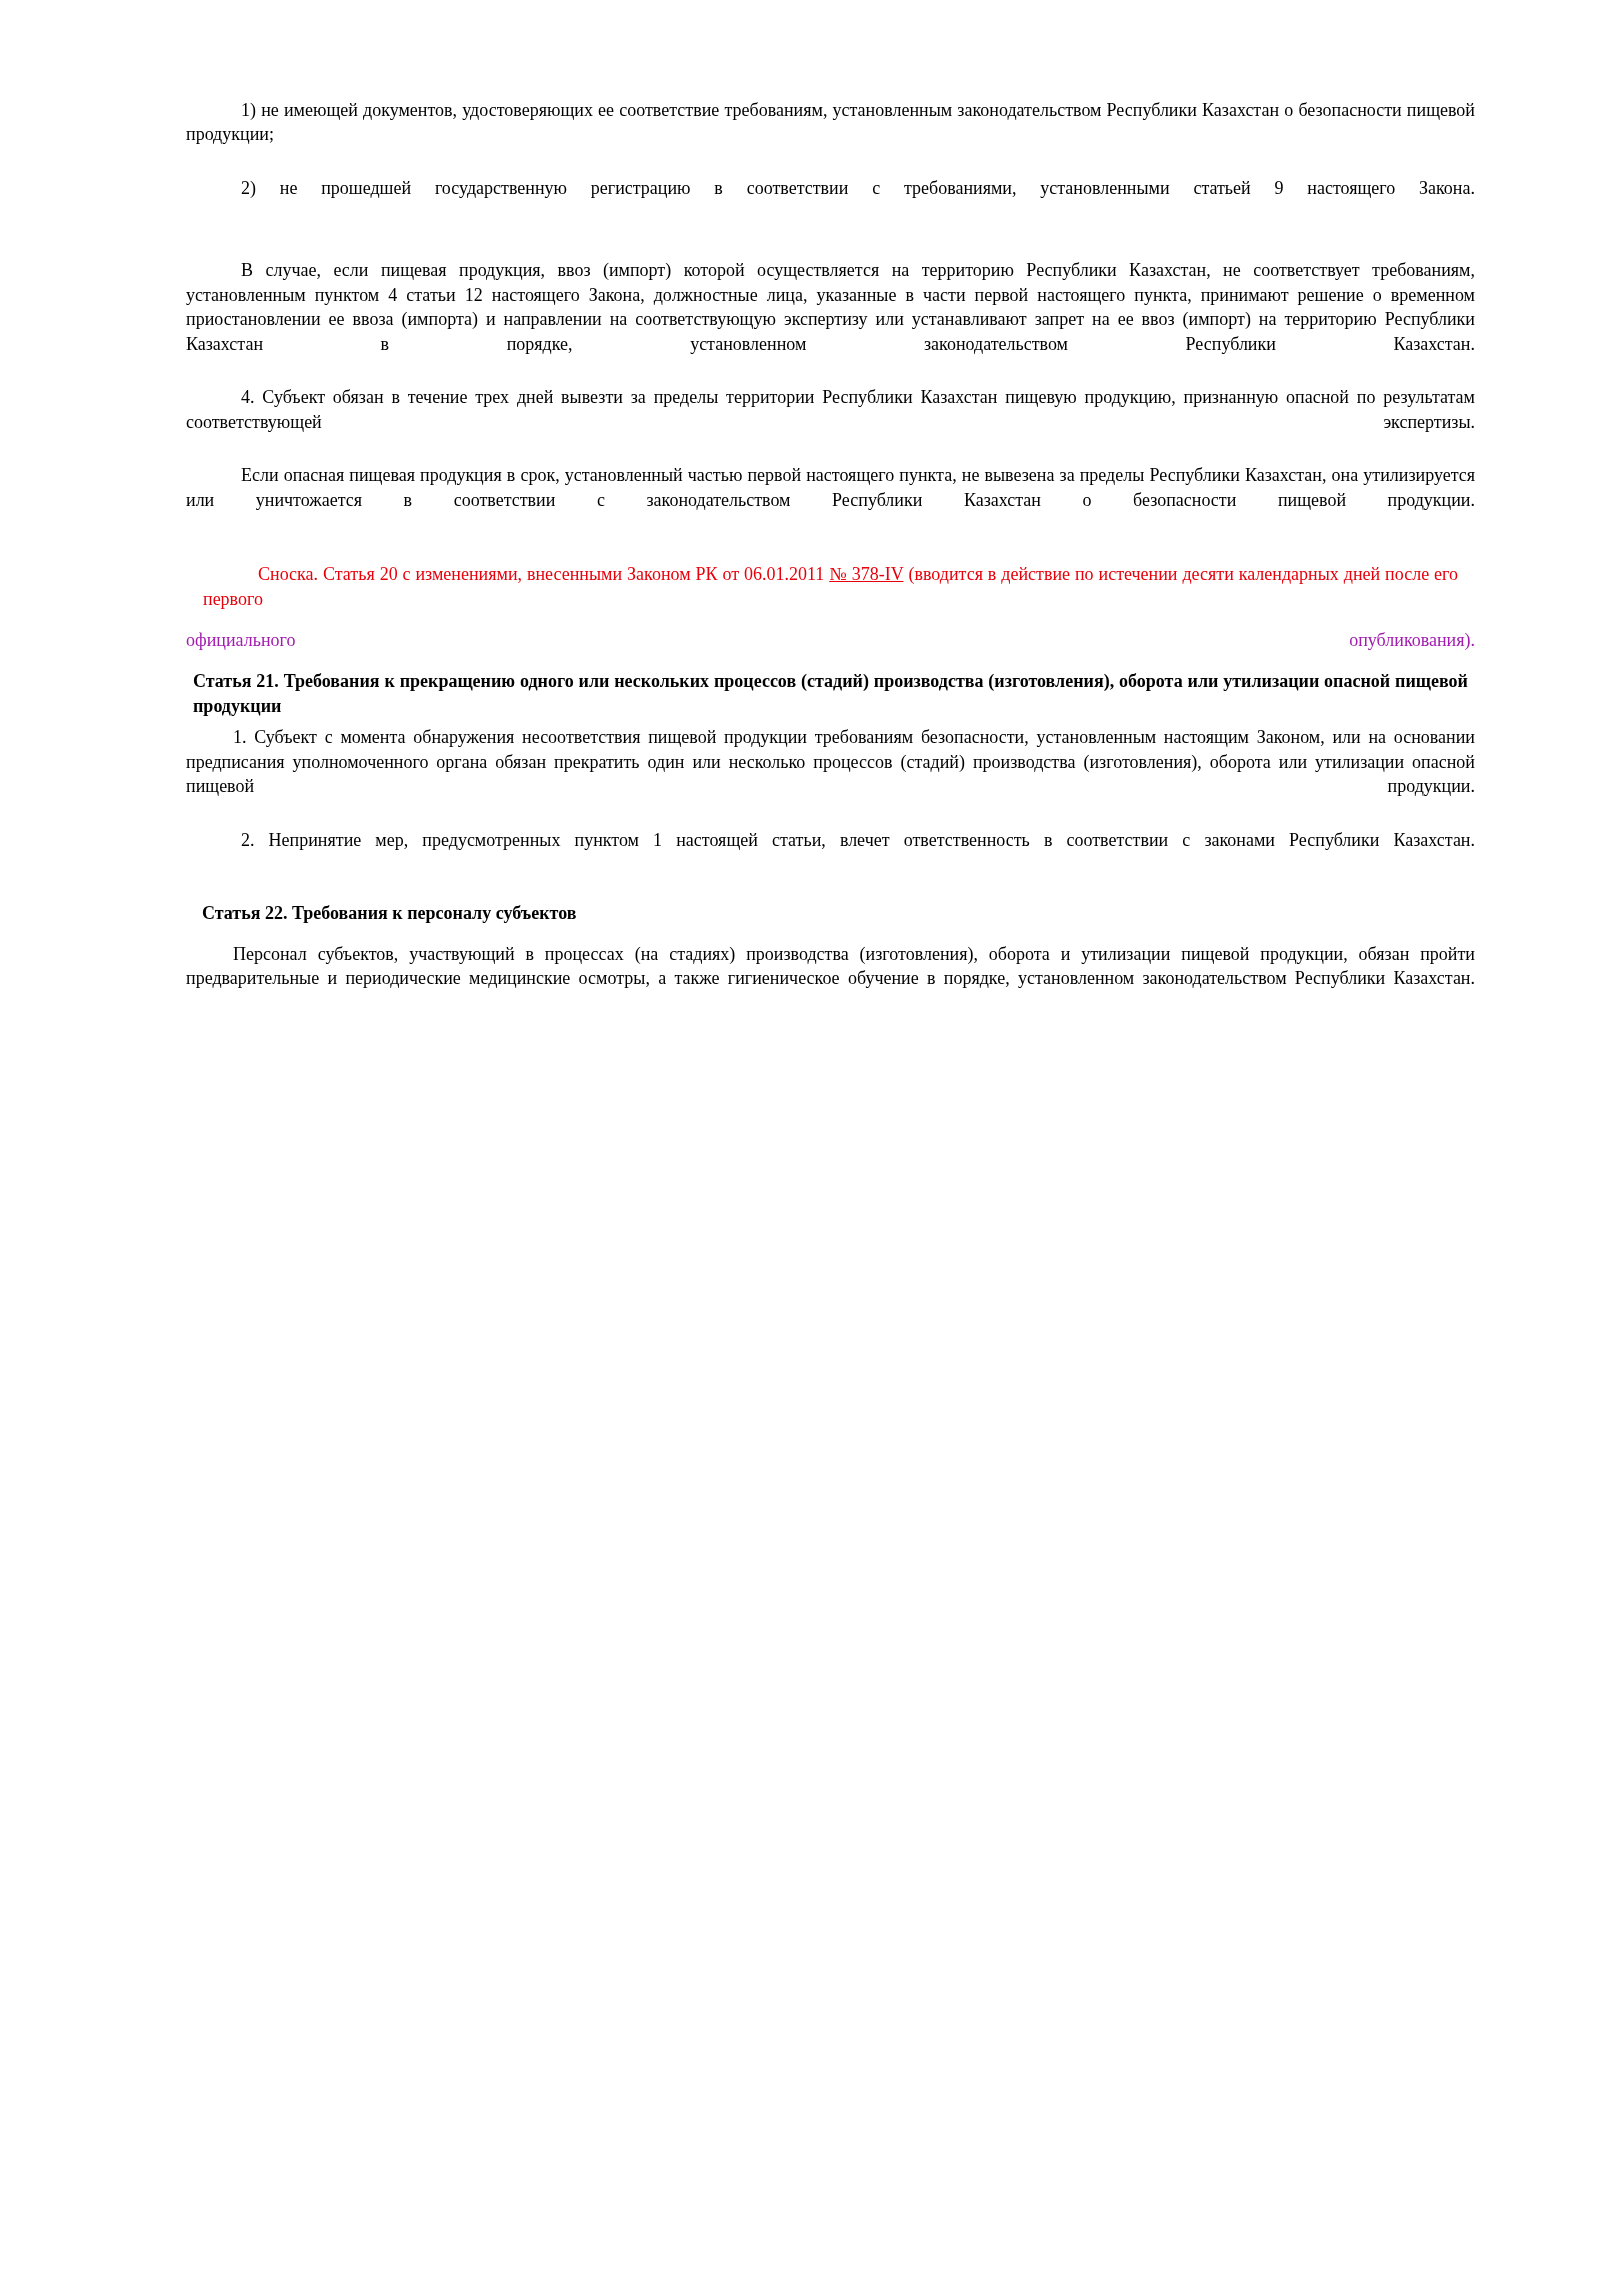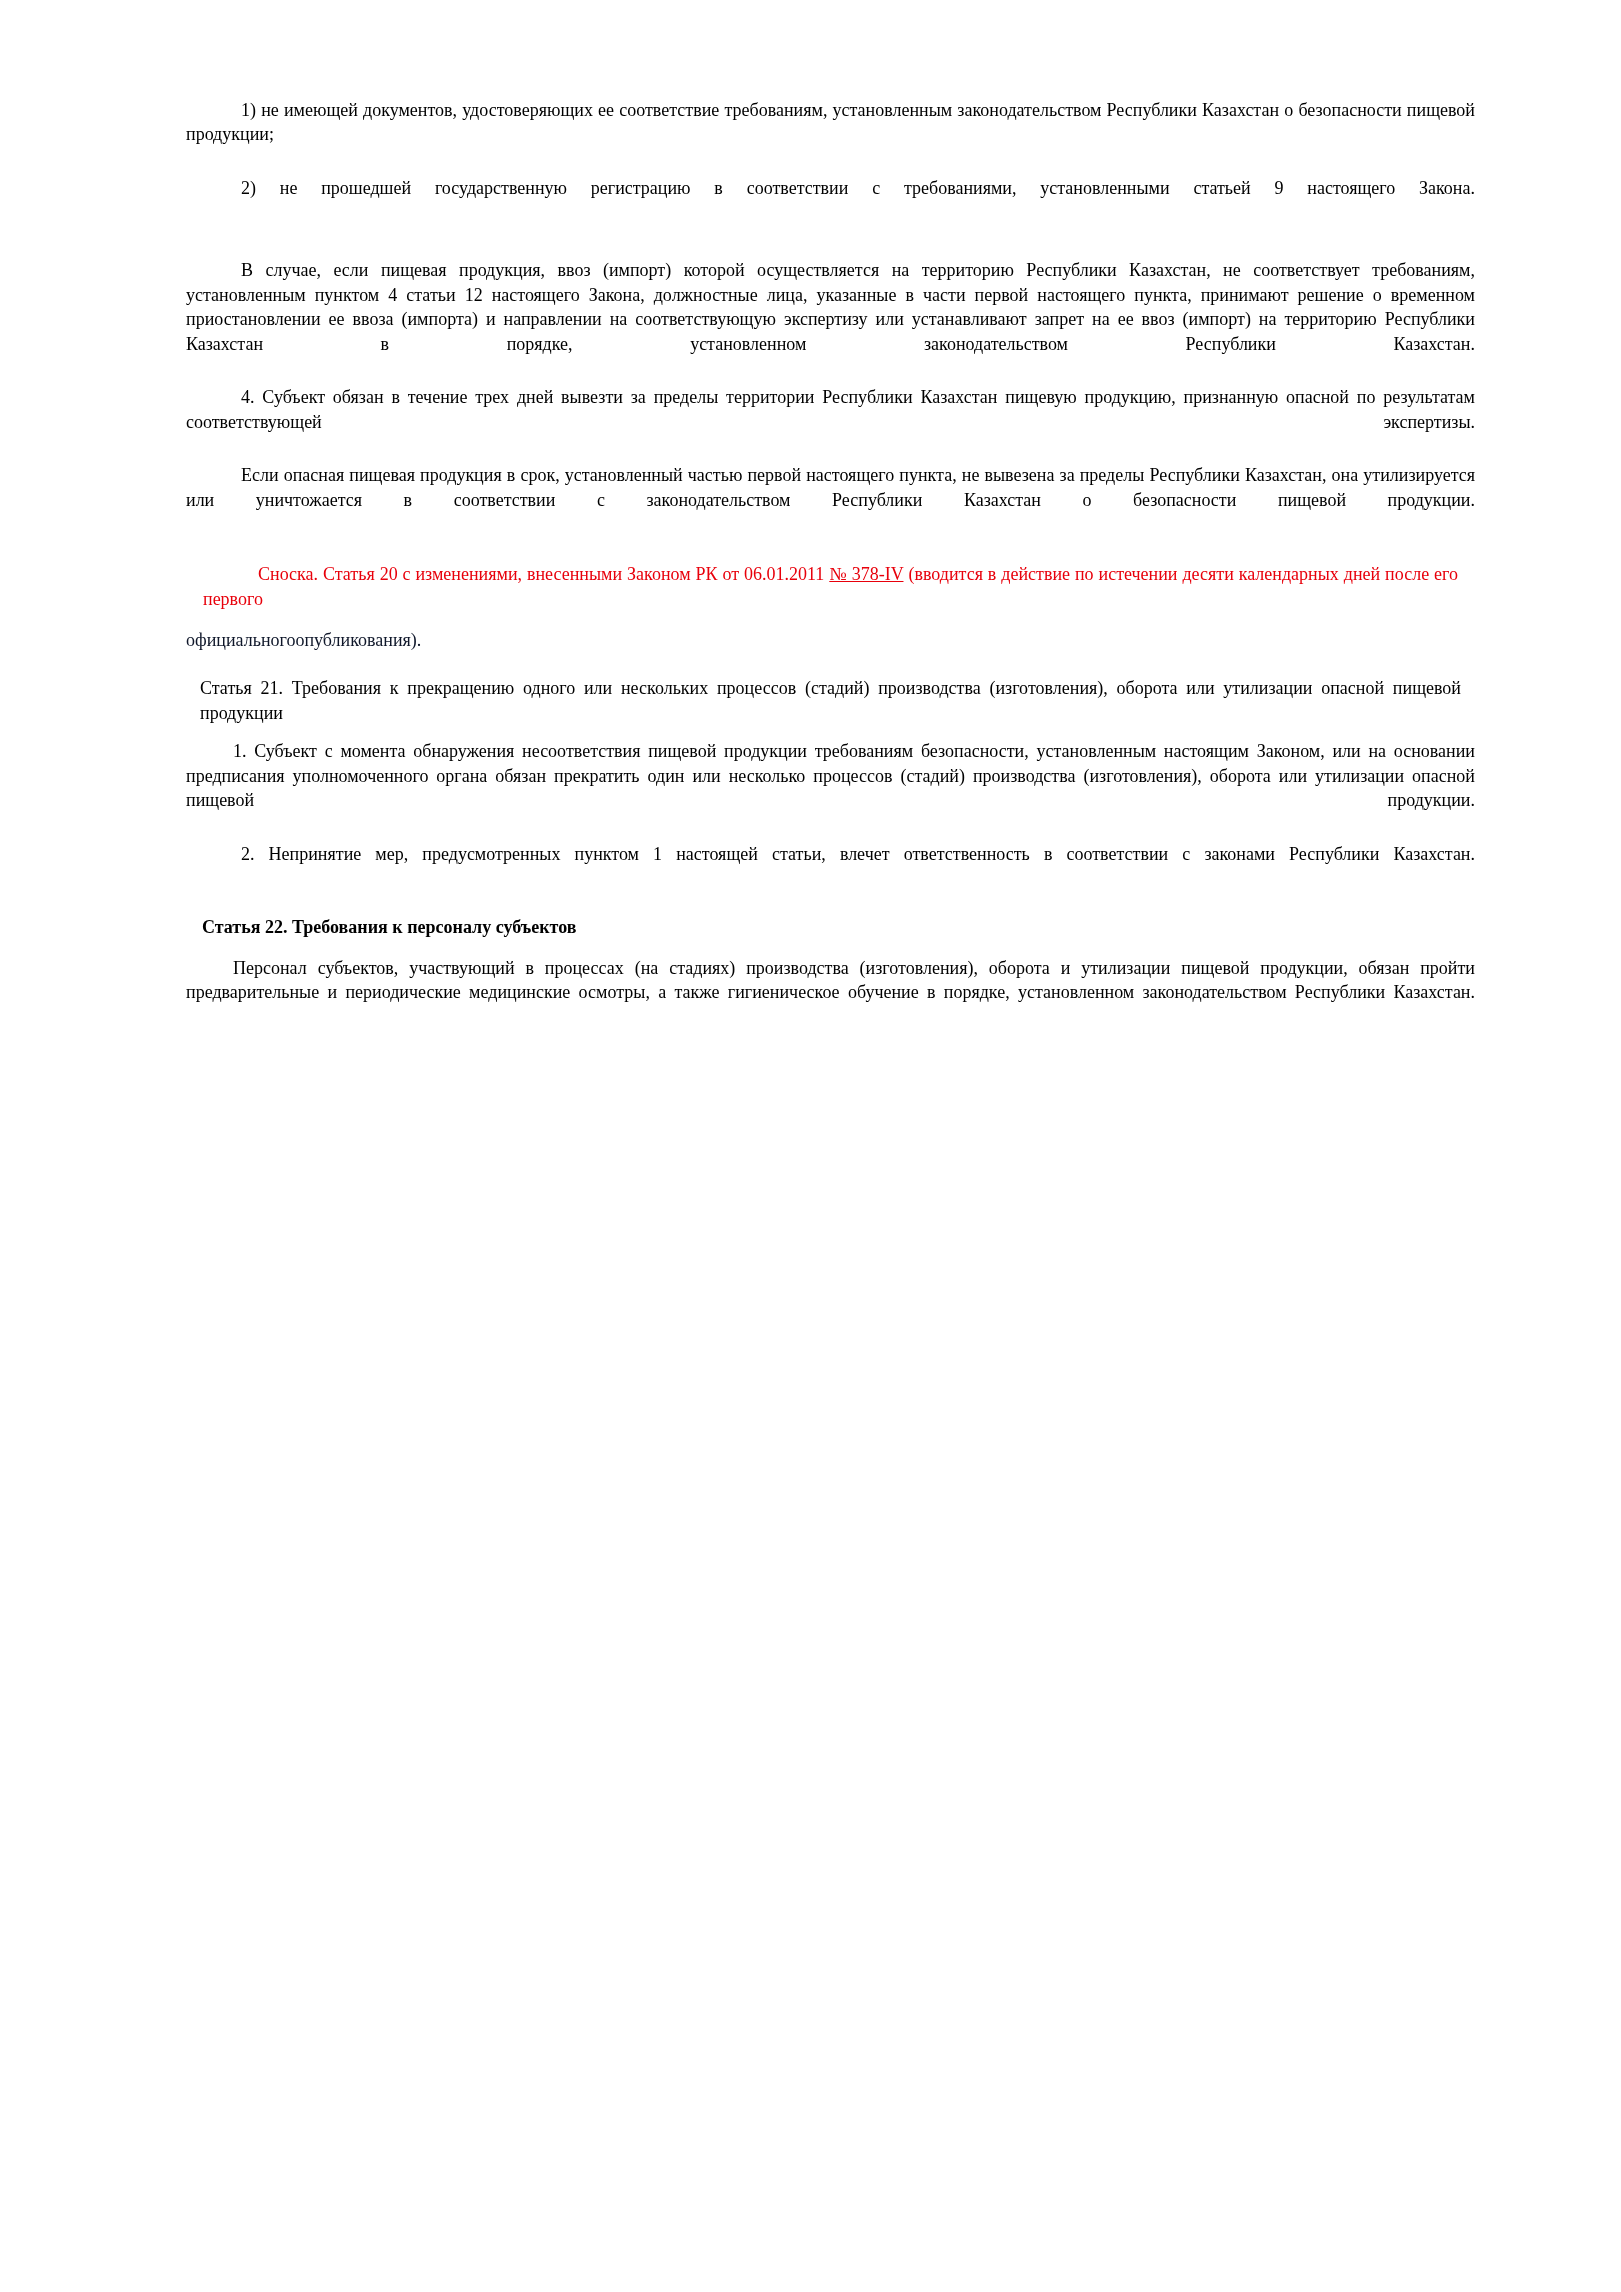--- a/index.html
+++ b/index.html
@@ -48,32 +48,33 @@
     text-indent: 55px;
     margin: 17px;
   }
   .note a,
   .note .lnk {
     color: #e8000b;
     text-decoration: underline;
   }
   .note-last-line {
     display: flex;
-    color: #0f172a;
+    justify-content: space-between;
+    color: #a21caf;
   }
   .heading {
     font-weight: bold;
     text-align: justify;
     margin: 16px;
   }
   .heading-2line {
-    font-weight: normal;
+    font-weight: bold;
     text-align: justify;
     text-align-last: left;
-    margin: 14px;
+    margin: 7px;
   }
   .spread {
     text-align: justify;
     text-align-last: justify;
   }
 </style>
 </head>
 <body>
 
 <div class="page">

